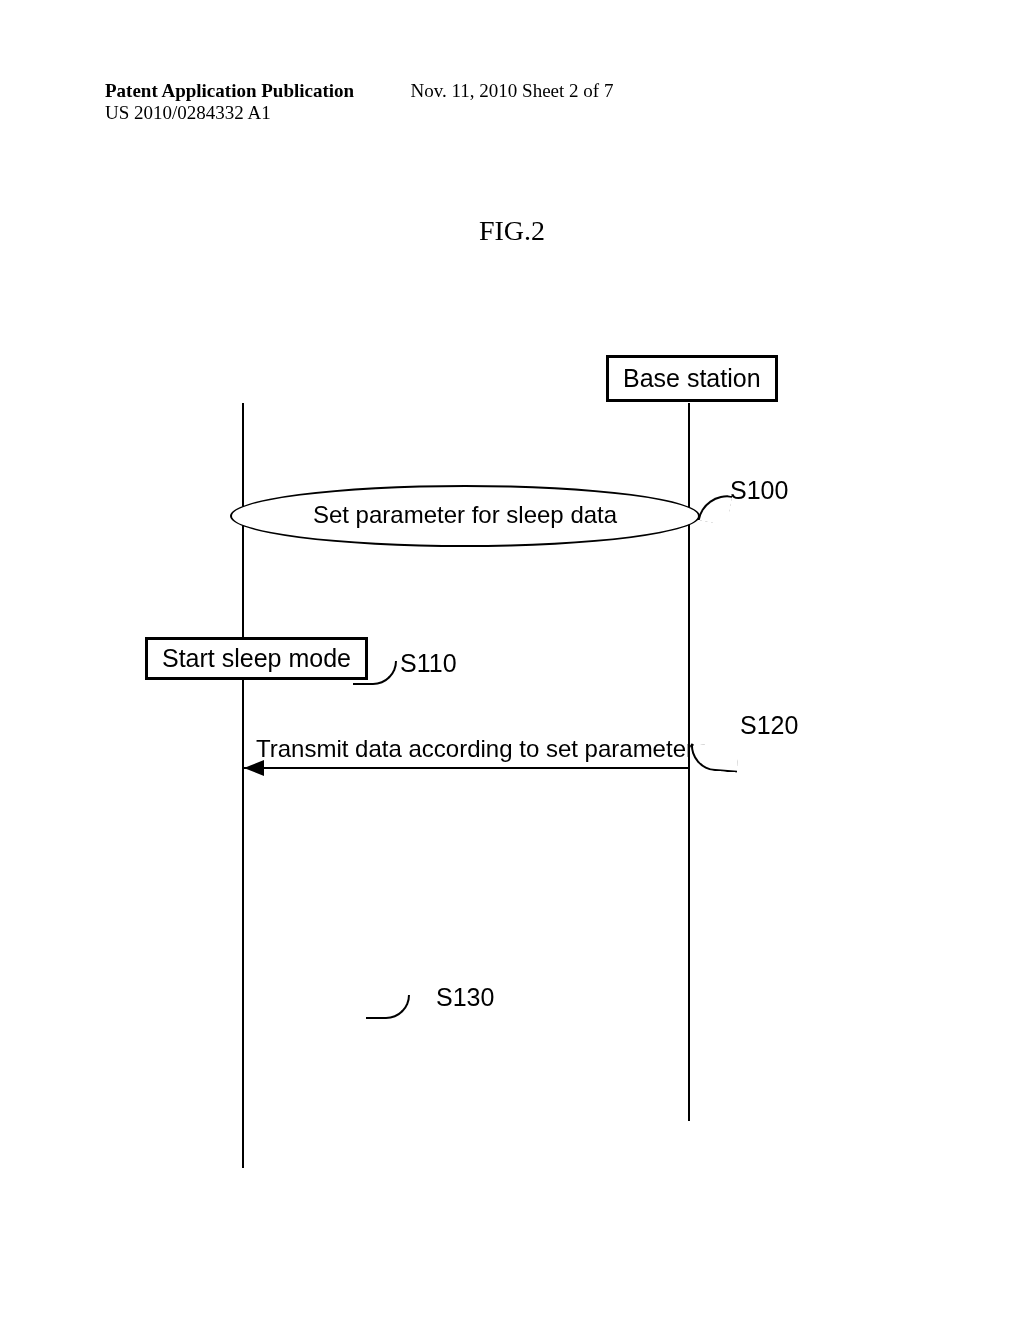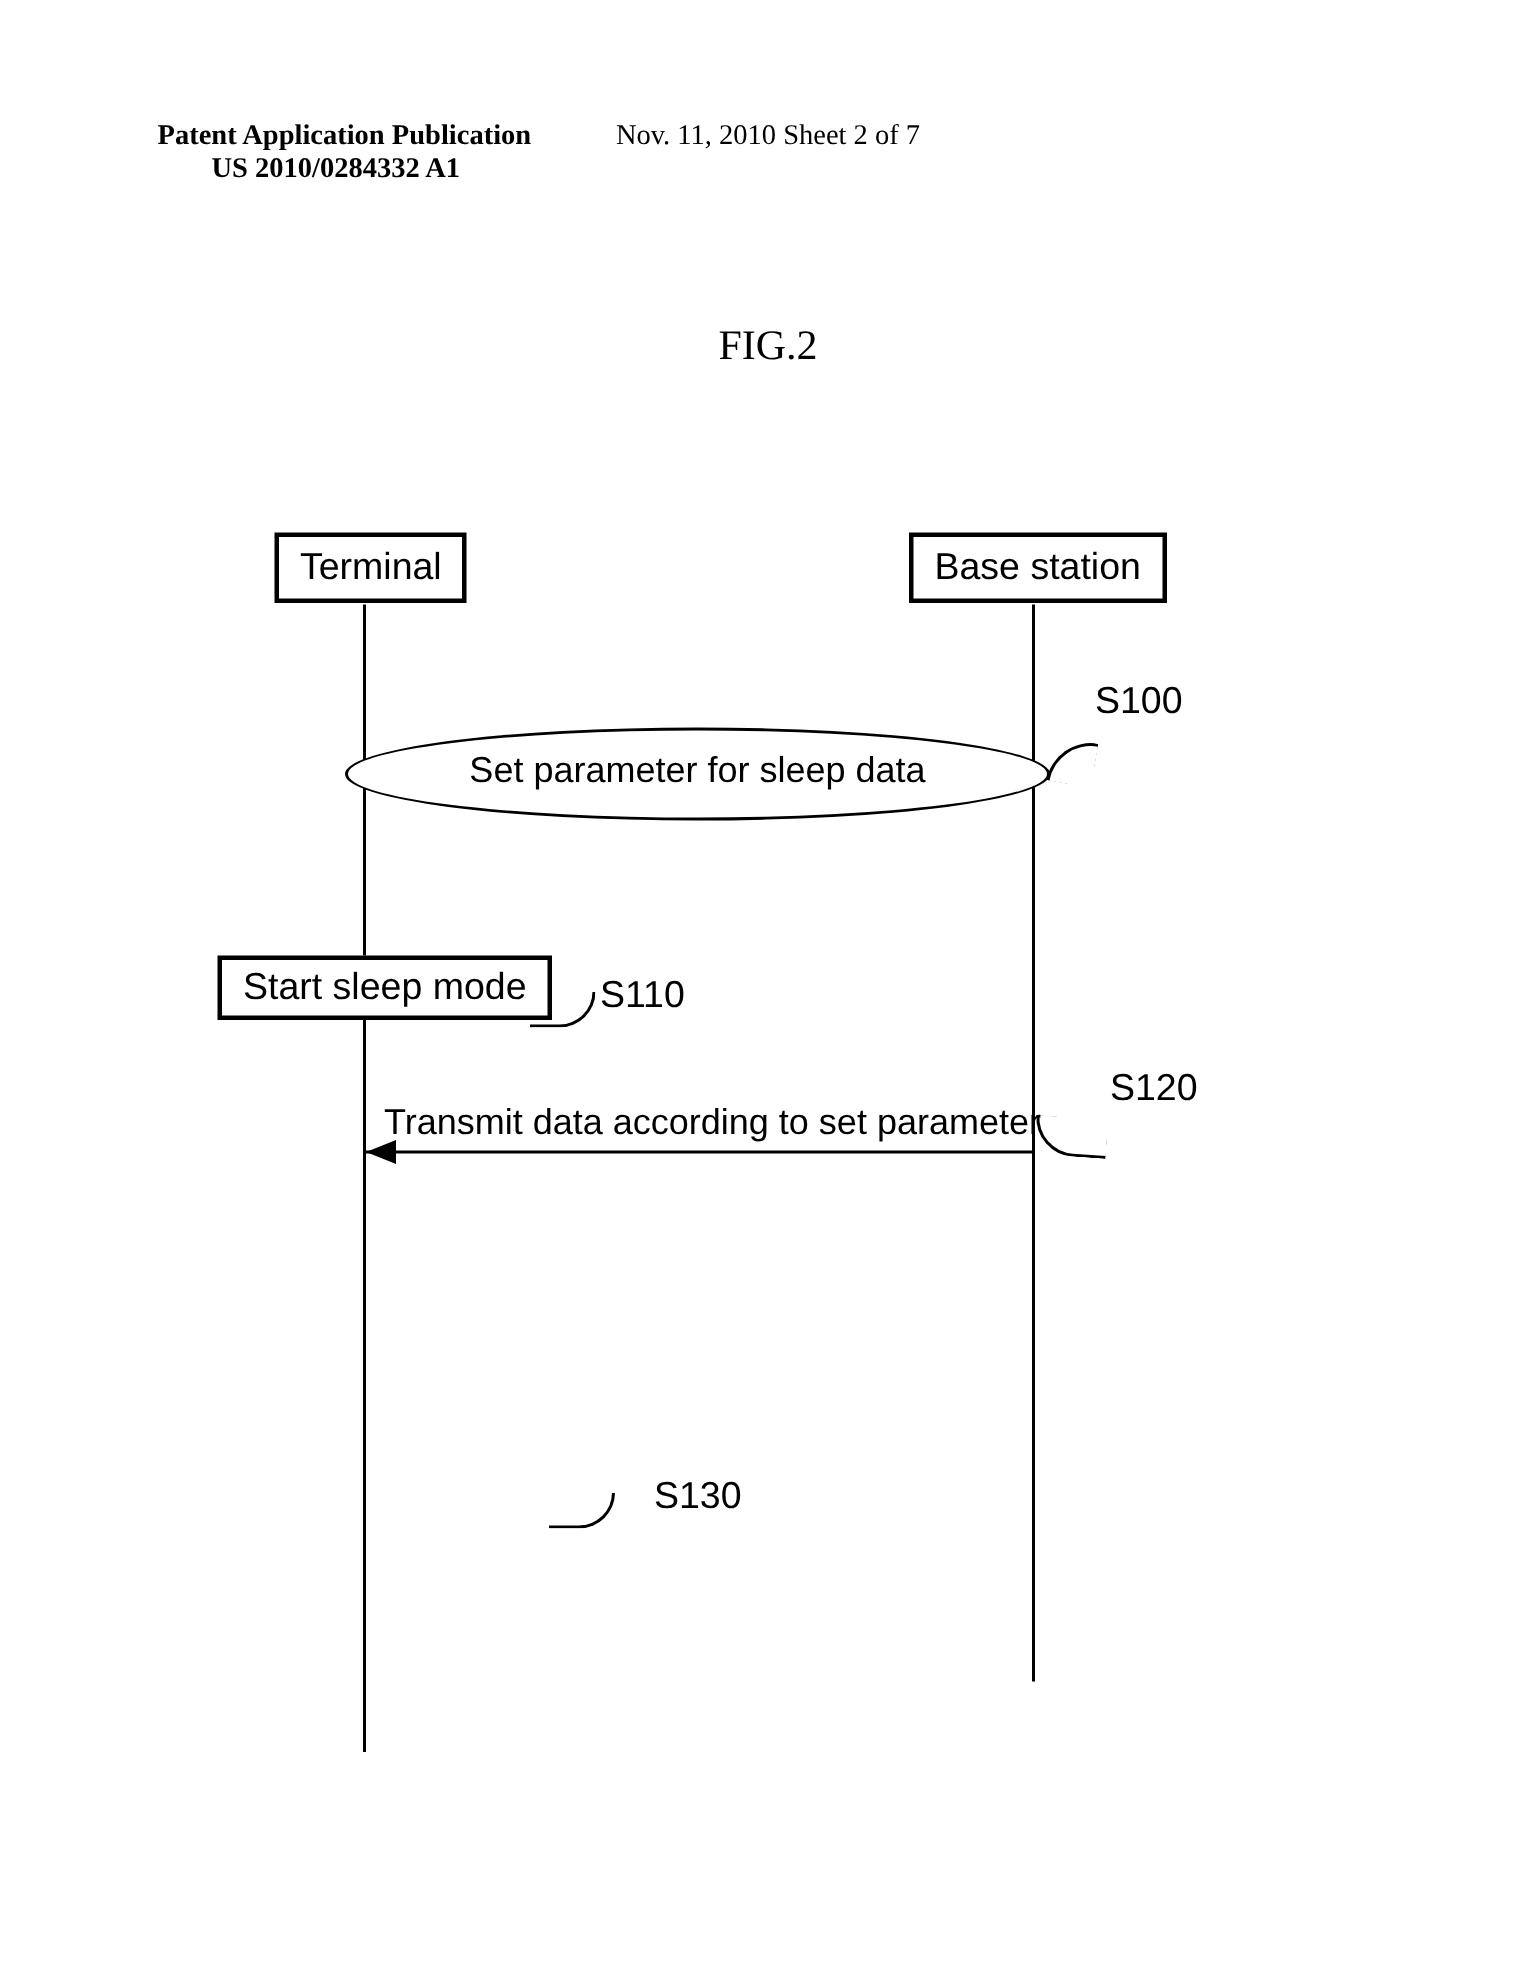--- a/index.html
+++ b/index.html
@@ -27,22 +27,21 @@
     }
     .header-left {
       font-weight: bold;
     }
     .header-center {
       position: absolute;
       left: 50%;
       transform: translateX(-50%);
     }
     .header-right {
-      font-weight: bold;
-      margin-left: 36px;
+      font-weight: normal;
     }
     .figure-title {
       position: absolute;
       top: 215px;
       left: 50%;
       transform: translateX(-50%);
       font-size: 28px;
       font-weight: normal;
     }
     .diagram {
@@ -104,21 +103,21 @@
     .ellipse-text {
       position: absolute;
       top: 50%;
       left: 50%;
       transform: translate(-50%, -55%);
       font-size: 24px;
       white-space: nowrap;
     }
     .label-s100 {
       position: absolute;
-      top: 98px;
+      top: 121px;
       left: 730px;
       font-size: 25px;
     }
     .label-s100-connector {
       position: absolute;
       top: 138px;
       left: 700px;
       width: 30px;
       height: 30px;
       border-top: 2px solid #000;
@@ -226,21 +225,20 @@
 <div class="header">
   <span class="header-left">Patent Application Publication</span>
   <span class="header-center">Nov. 11, 2010  Sheet 2 of 7</span>
   <span class="header-right">US 2010/0284332 A1</span>
 </div>
 
 <div class="figure-title">FIG.2</div>
 
 <div class="diagram">
 
-  <div class="participant-box terminal-box">Terminal</div>
   <div class="participant-box base-station-box">Base station</div>
 
   <div class="lifeline terminal-line"></div>
   <div class="lifeline base-line"></div>
 
   <div class="ellipse-container">
     <div class="ellipse-shape"></div>
     <div class="ellipse-text">Set parameter for sleep data</div>
   </div>
   <div class="label-s100-connector"></div>

